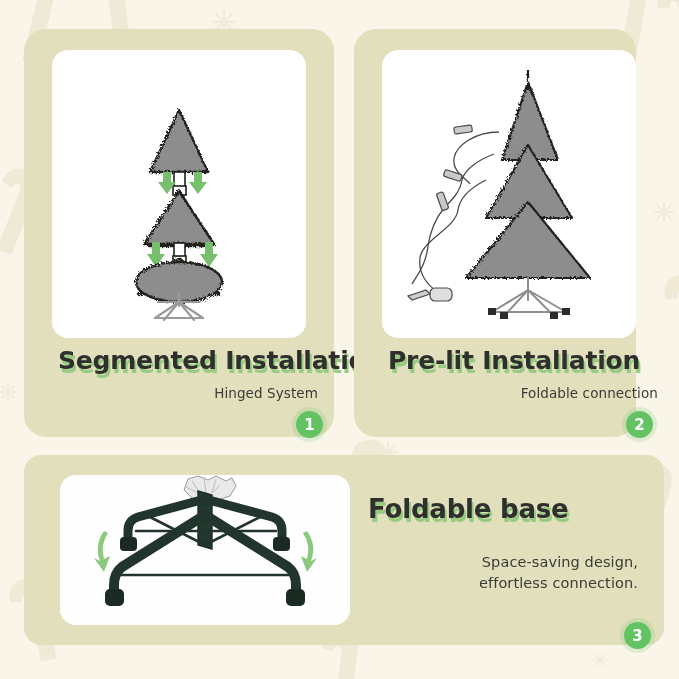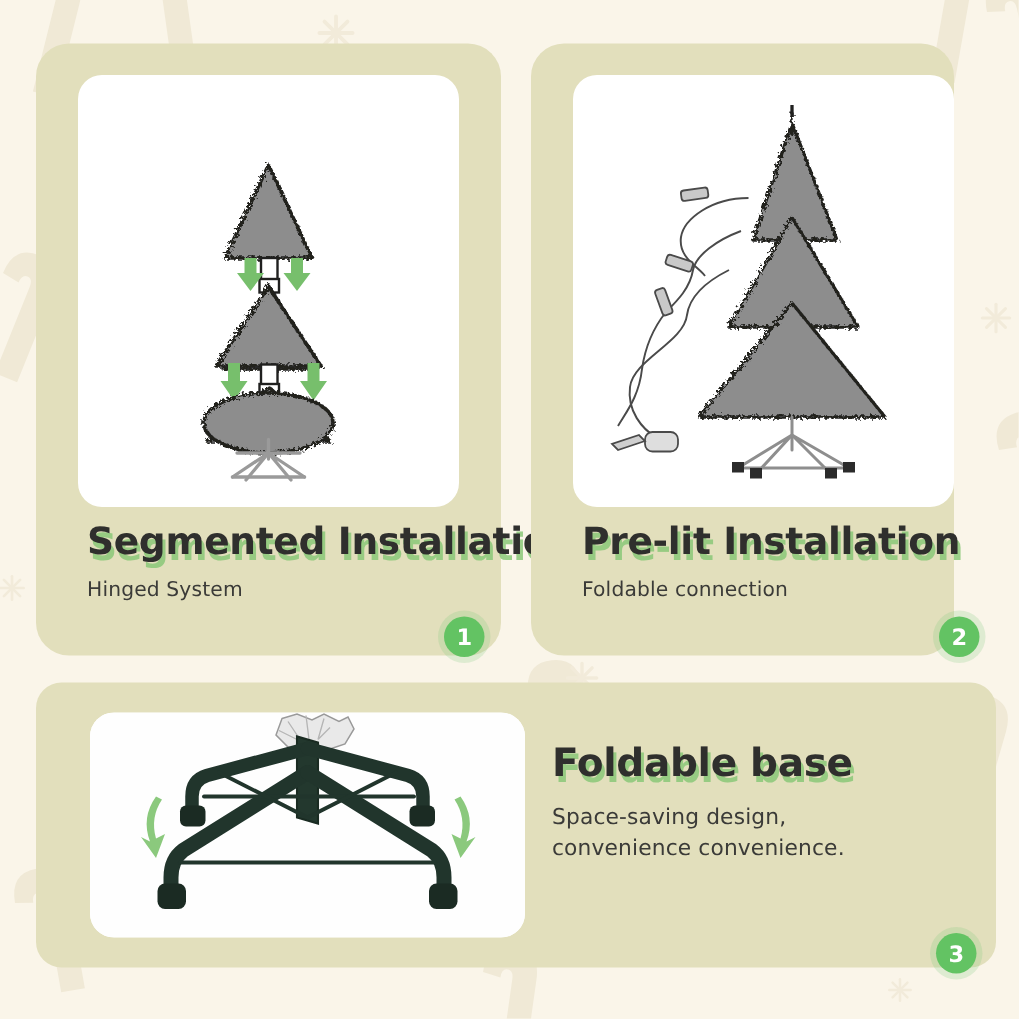--- a/index.html
+++ b/index.html
@@ -51,22 +51,23 @@
     white-space:nowrap;
     text-shadow:2px 4px 0 rgba(138,200,120,0.85);
   }
   #caption-3 .heading{font-size:26px;}
   .subtext{
     margin-top:9px;
     font-size:13.5px;
     color:#3b3b38;
     line-height:1.45;
     letter-spacing:0.1px;
-  }
-  #caption-3 .subtext{font-size:14.5px;margin-top:11px;}
+    text-align:right;
+  }
+  #caption-3 .subtext{font-size:14.5px;margin-top:28px;}
   .subtext .line{display:block;}
 
   
   .badge{
     position:absolute;
     width:27px;height:27px;border-radius:50%;
     background:#63c363;
     color:#ffffff;
     font-size:15px;font-weight:bold;
     display:flex;align-items:center;justify-content:center;
@@ -269,18 +270,18 @@
         <path d="M44 56 q-10 14 -4 30 l-6 -3 l10 14 l6 -16 l-6 3 q-4 -14 4 -26 z"></path>
         <path d="M247 56 q10 14 4 30 l6 -3 l-10 14 l-6 -16 l6 3 q4 -14 -4 -26 z"></path>
       </g>
     </svg>
   </div>
 
   <div class="caption-block" id="caption-3">
     <div class="heading">Foldable base</div>
     <div class="subtext">
       <span class="line">Space-saving design,</span>
-      <span class="line">convenience convenience.</span>
+      <span class="line">effortless connection.</span>
     </div>
   </div>
 </section>
 
 <div class="badge" id="badge-3">3</div>
 
 </body></html>

